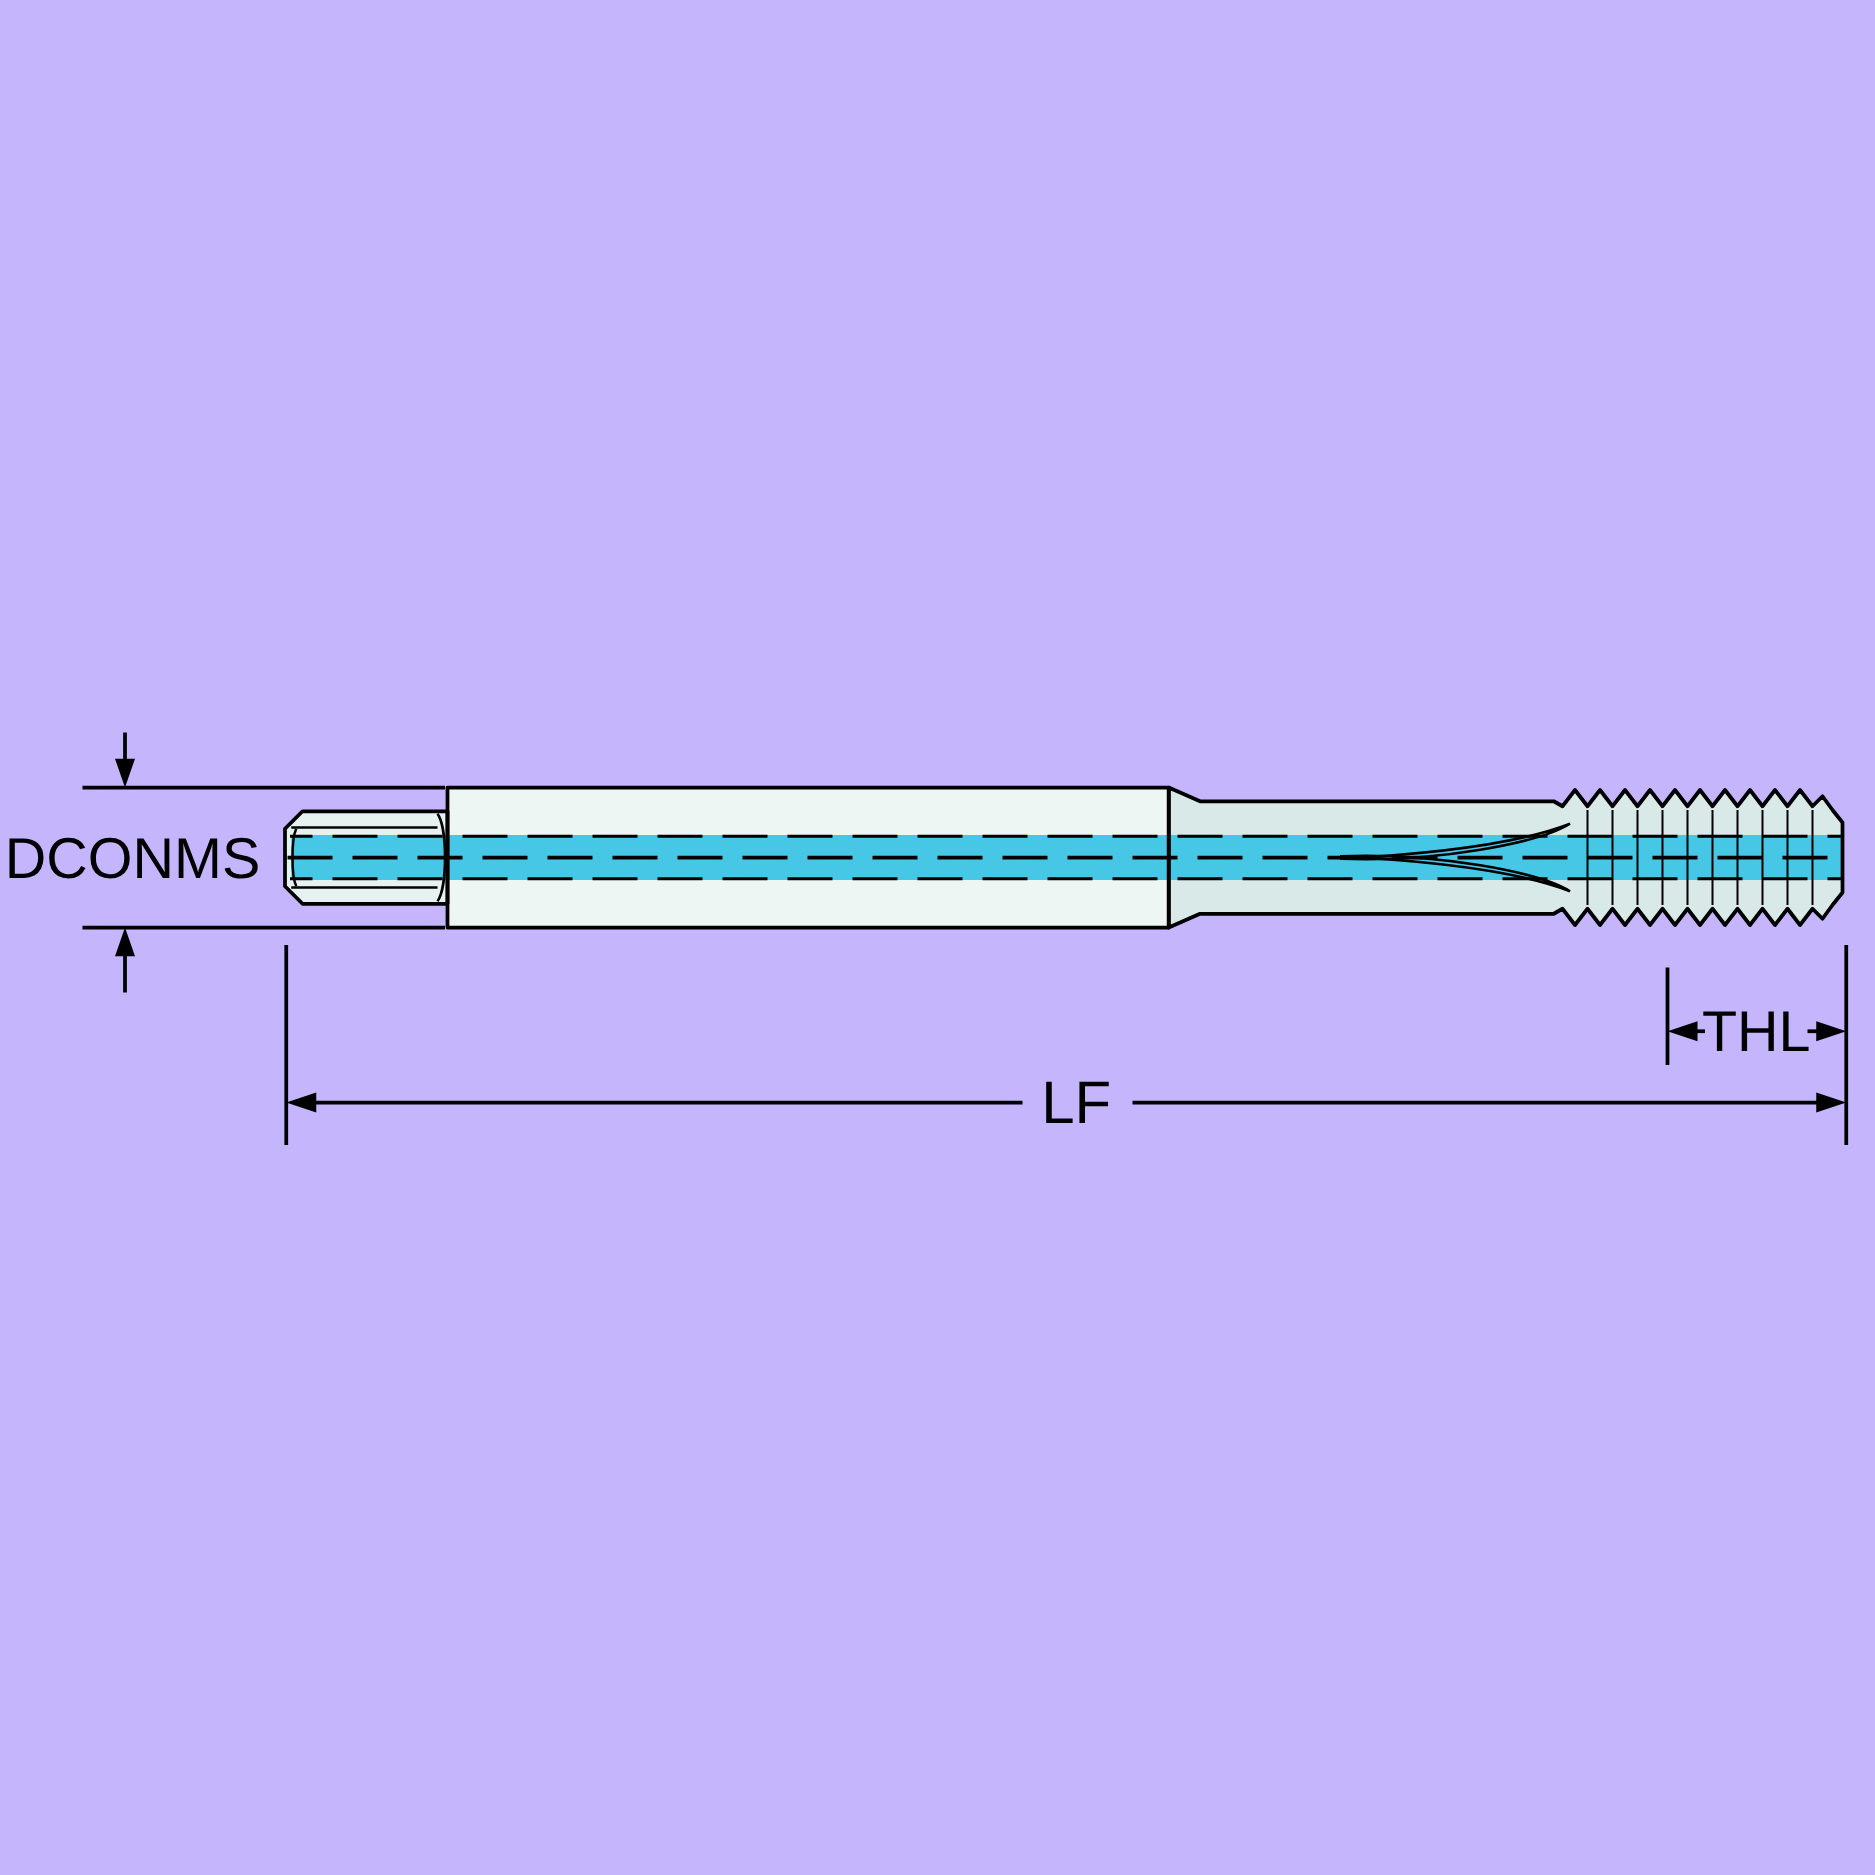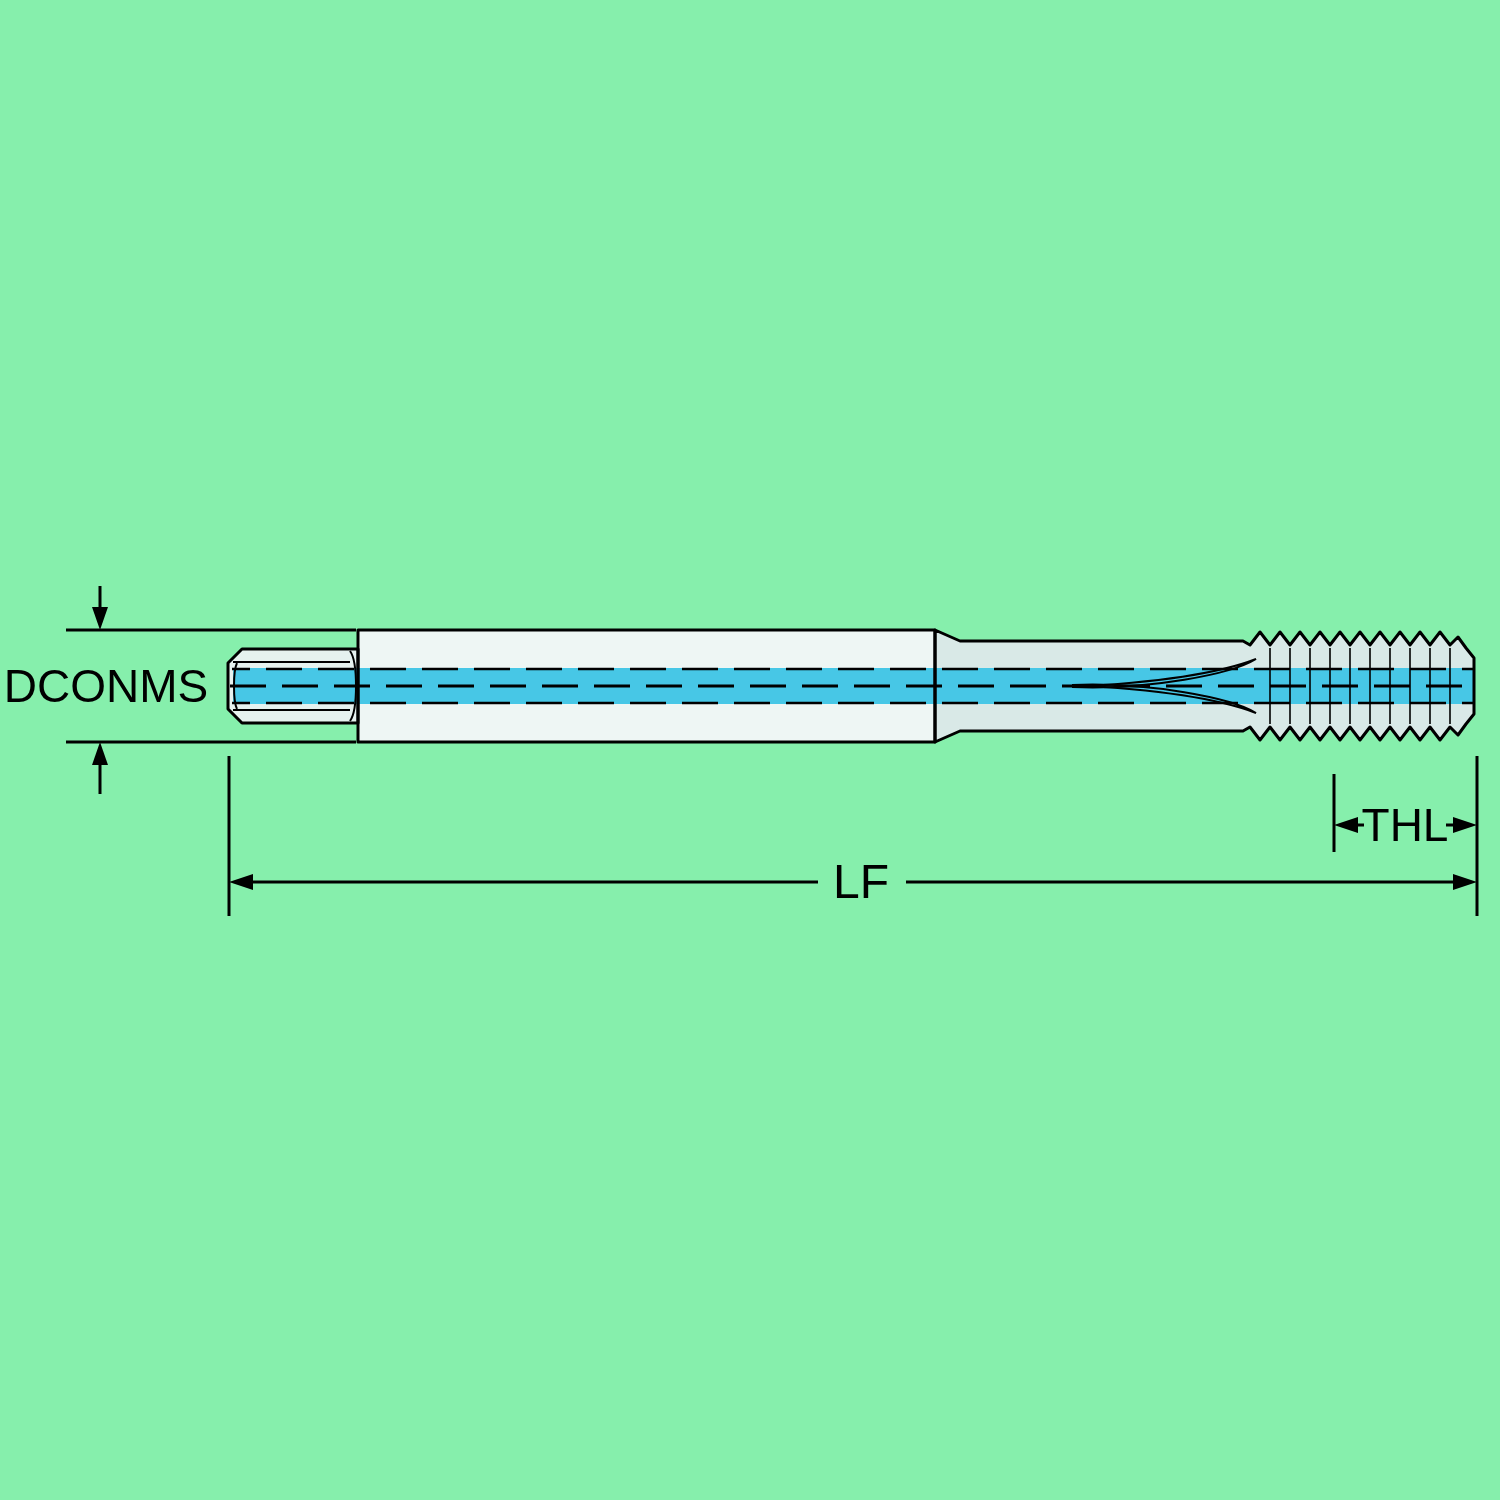--- a/index.html
+++ b/index.html
@@ -7,21 +7,21 @@
     padding: 0;
     background: #ffffff;
     width: 1500px;
     height: 1500px;
     font-family: "Liberation Sans", sans-serif;
   }
   .canvas {
     position: relative;
     width: 1500px;
     height: 1500px;
-    background: #86efac;
+    background: #c4b5fd;
     overflow: hidden;
   }
   svg { display: block; }
   .outline { fill: none; stroke: #000000; stroke-width: 3; stroke-linejoin: round; }
   .thin    { fill: none; stroke: #000000; stroke-width: 2;   }
   .dash-c  { fill: none; stroke: #000000; stroke-width: 3;   stroke-dasharray: 36 16; }
   .dash-e  { fill: none; stroke: #000000; stroke-width: 2.4; stroke-dasharray: 36 16; stroke-dashoffset: 18; }
   .dim     { fill: none; stroke: #000000; stroke-width: 3; }
   .arrow   { fill: #000000; stroke: none; }
   .dimtext { fill: #000000; font-family: "Liberation Sans", sans-serif; }

